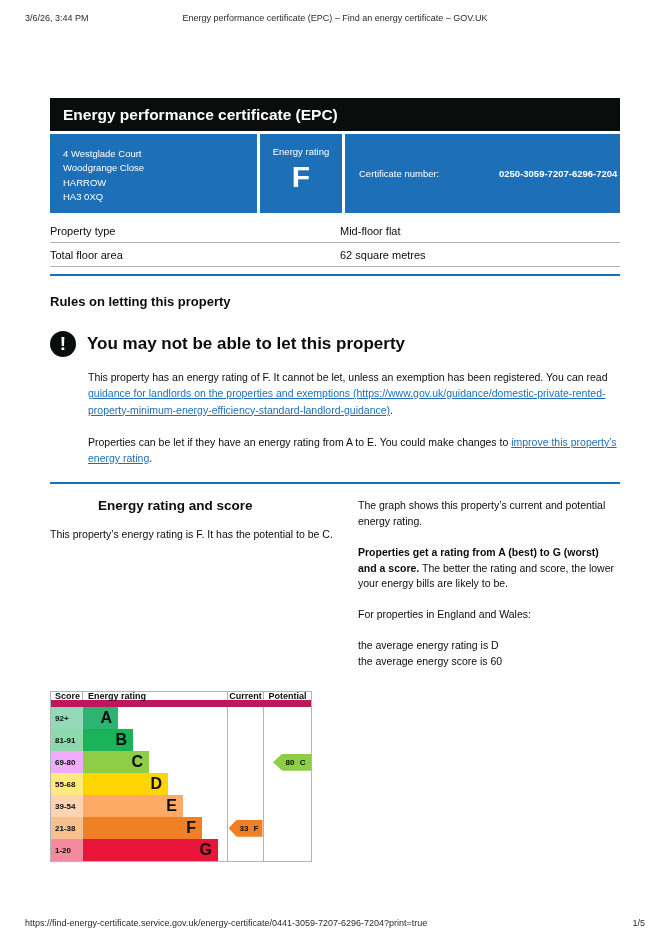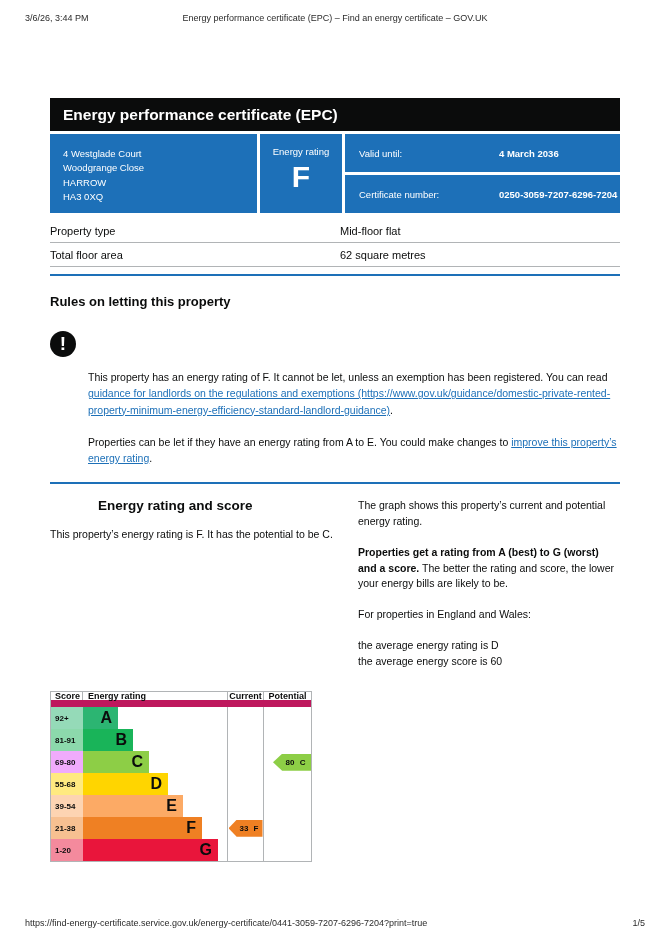--- a/index.html
+++ b/index.html
@@ -102,24 +102,20 @@
         <div>Woodgrange Close</div>
         <div>HARROW</div>
         <div>HA3 0XQ</div>
       </div>
       <div class="sum-box rating-box">
         <div class="rb-label">Energy rating</div>
         <div class="rb-letter">F</div>
       </div>
       <div class="cert-col">
         <div class="sum-box cert-row">
-          <span class="lbl">Valid until:</span>
-          <span class="val">4 March 2036</span>
-        </div>
-        <div class="sum-box cert-row">
           <span class="lbl">Certificate number:</span>
           <span class="val">0250-3059-7207-6296-7204</span>
         </div>
       </div>
     </div>
 
     <div class="facts">
       <div class="facts-row">
         <span class="f-lbl">Property type</span>
         <span>Mid-floor flat</span>
@@ -129,24 +125,25 @@
         <span>62 square metres</span>
       </div>
     </div>
 
     <hr class="hr-blue">
 
     <div class="rules-heading">Rules on letting this property</div>
 
     <div class="warning">
       <div class="warn-icon">!</div>
+      <div class="warn-title">You may not be able to let this property</div>
     </div>
 
     <div class="warn-body">
-      <p><span>This property has an energy rating of F. It cannot be let, unless an exemption has been registered. You can read </span><a class="link">guidance for landlords on the regulations and exemptions (https://www.gov.uk/guidance/domestic-private-rented-property-minimum-energy-efficiency-standard-landlord-guidance)</a><span>.</span></p>
+      <p><span>This property has an energy rating of F. It cannot be let, unless an exemption has been registered. You can read </span><a class="link">guidance for landlords on the properties and exemptions (https://www.gov.uk/guidance/domestic-private-rented-property-minimum-energy-efficiency-standard-landlord-guidance)</a><span>.</span></p>
       <p><span>Properties can be let if they have an energy rating from A to E. You could make changes to </span><a class="link">improve this property’s energy rating</a><span>.</span></p>
     </div>
 
     <hr class="hr-blue2">
 
     <div class="cols">
       <div class="col-left">
         <h2>Energy rating and score</h2>
         <p class="p1">This property’s energy rating is F. It has the potential to be C.</p>
       </div>

